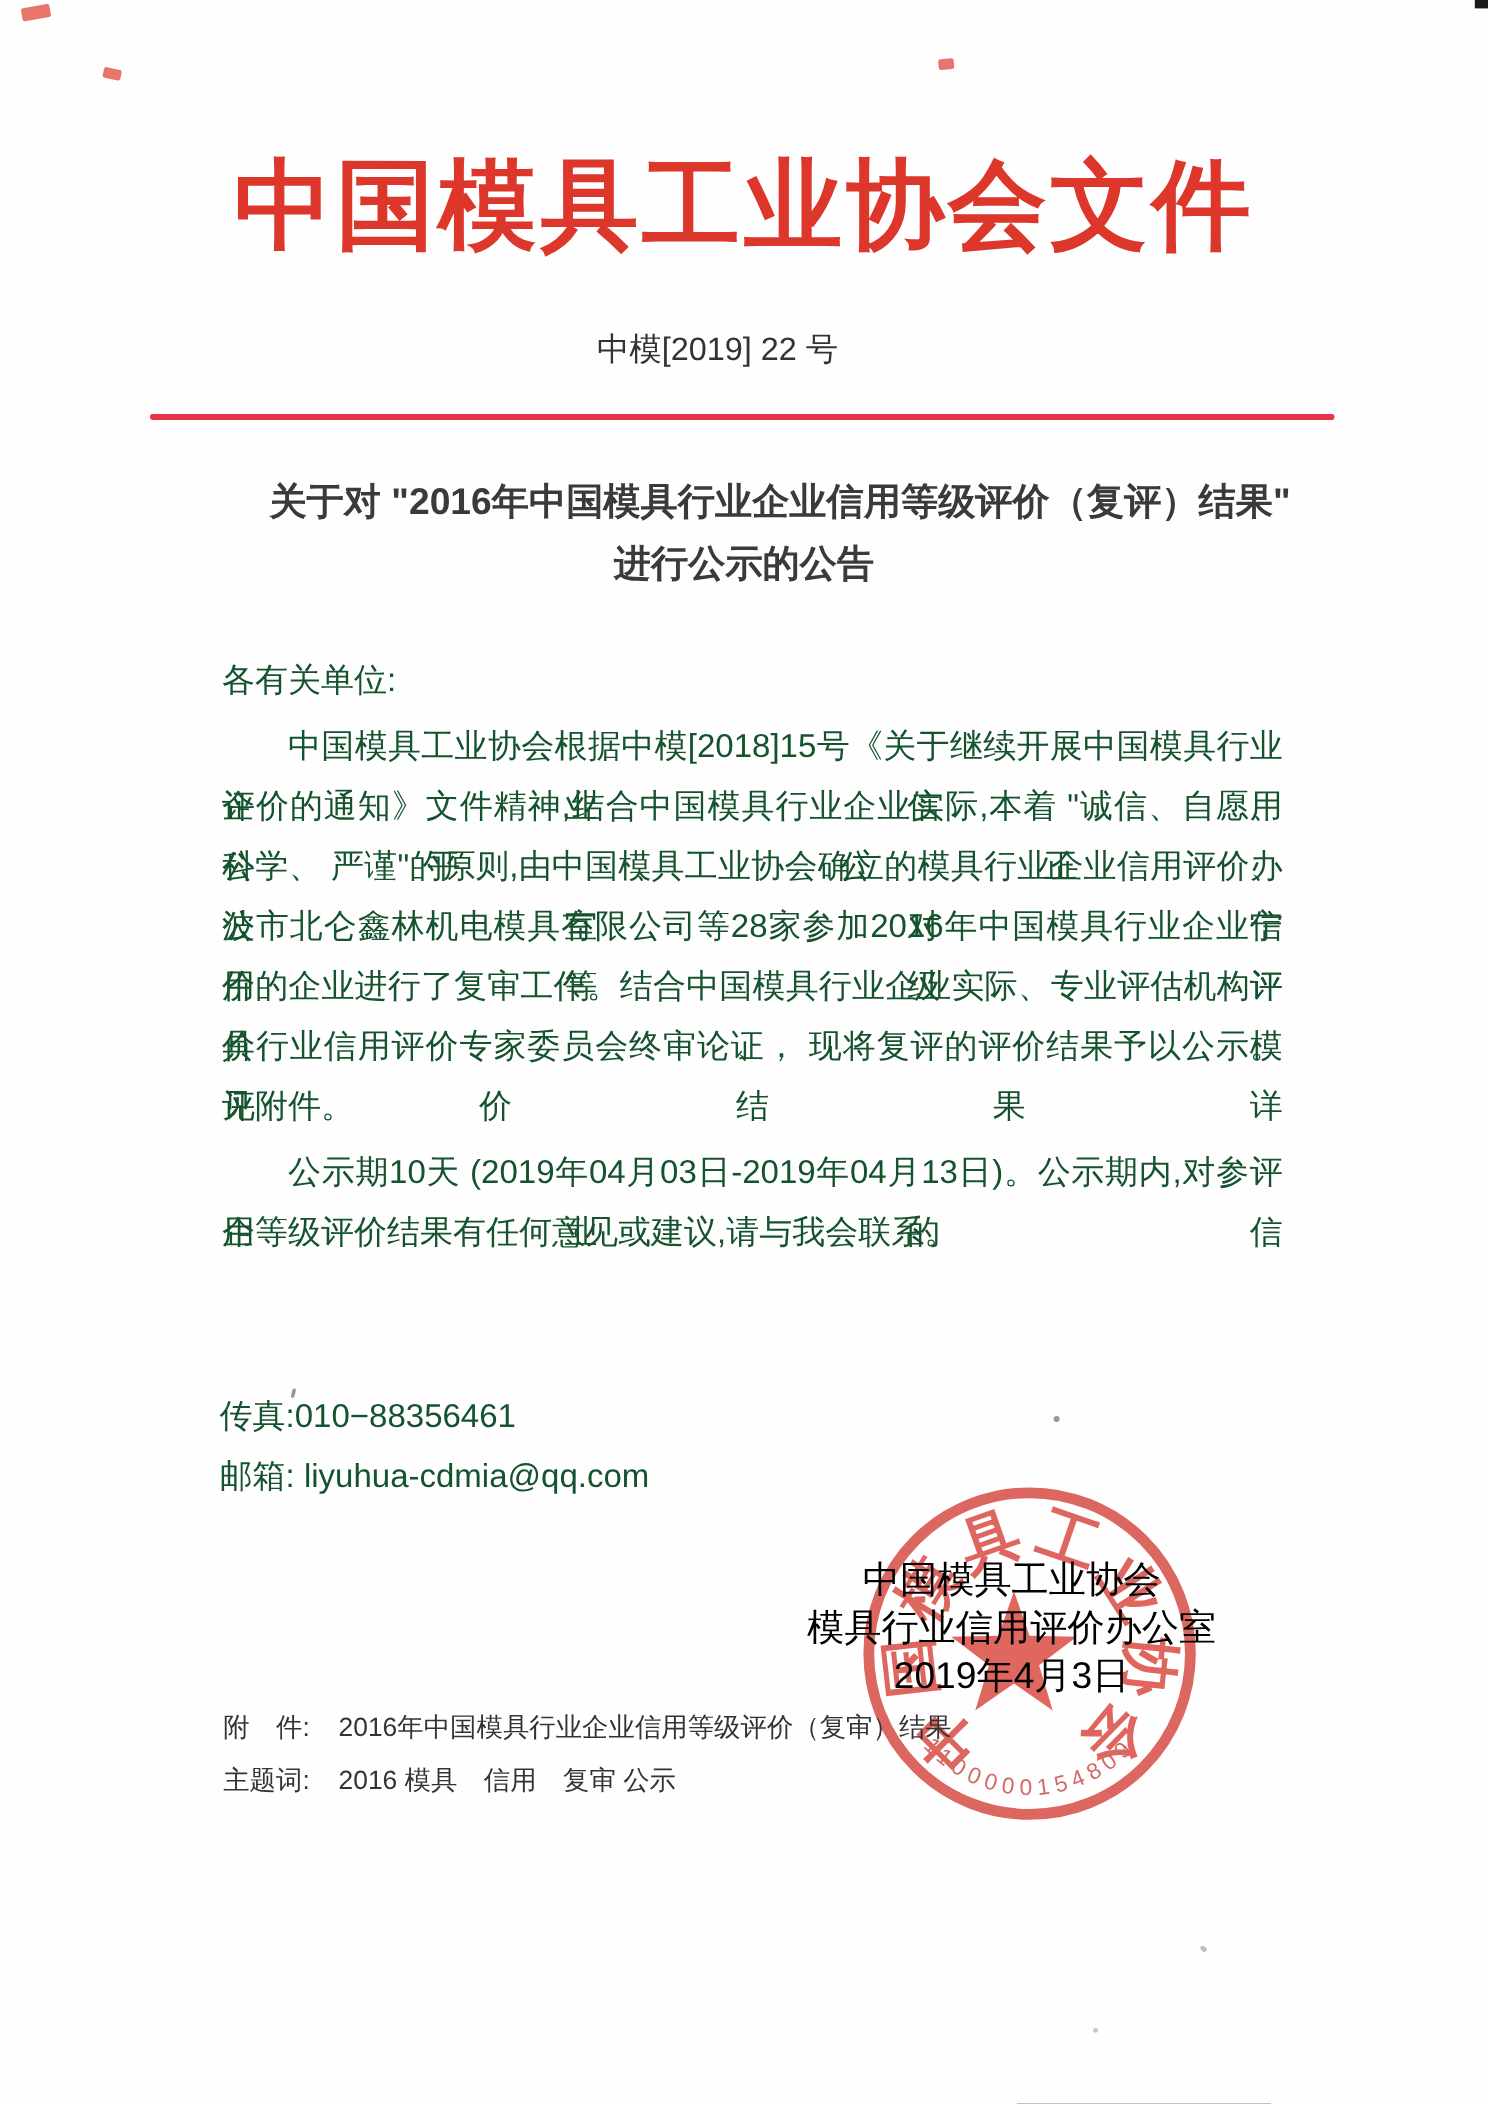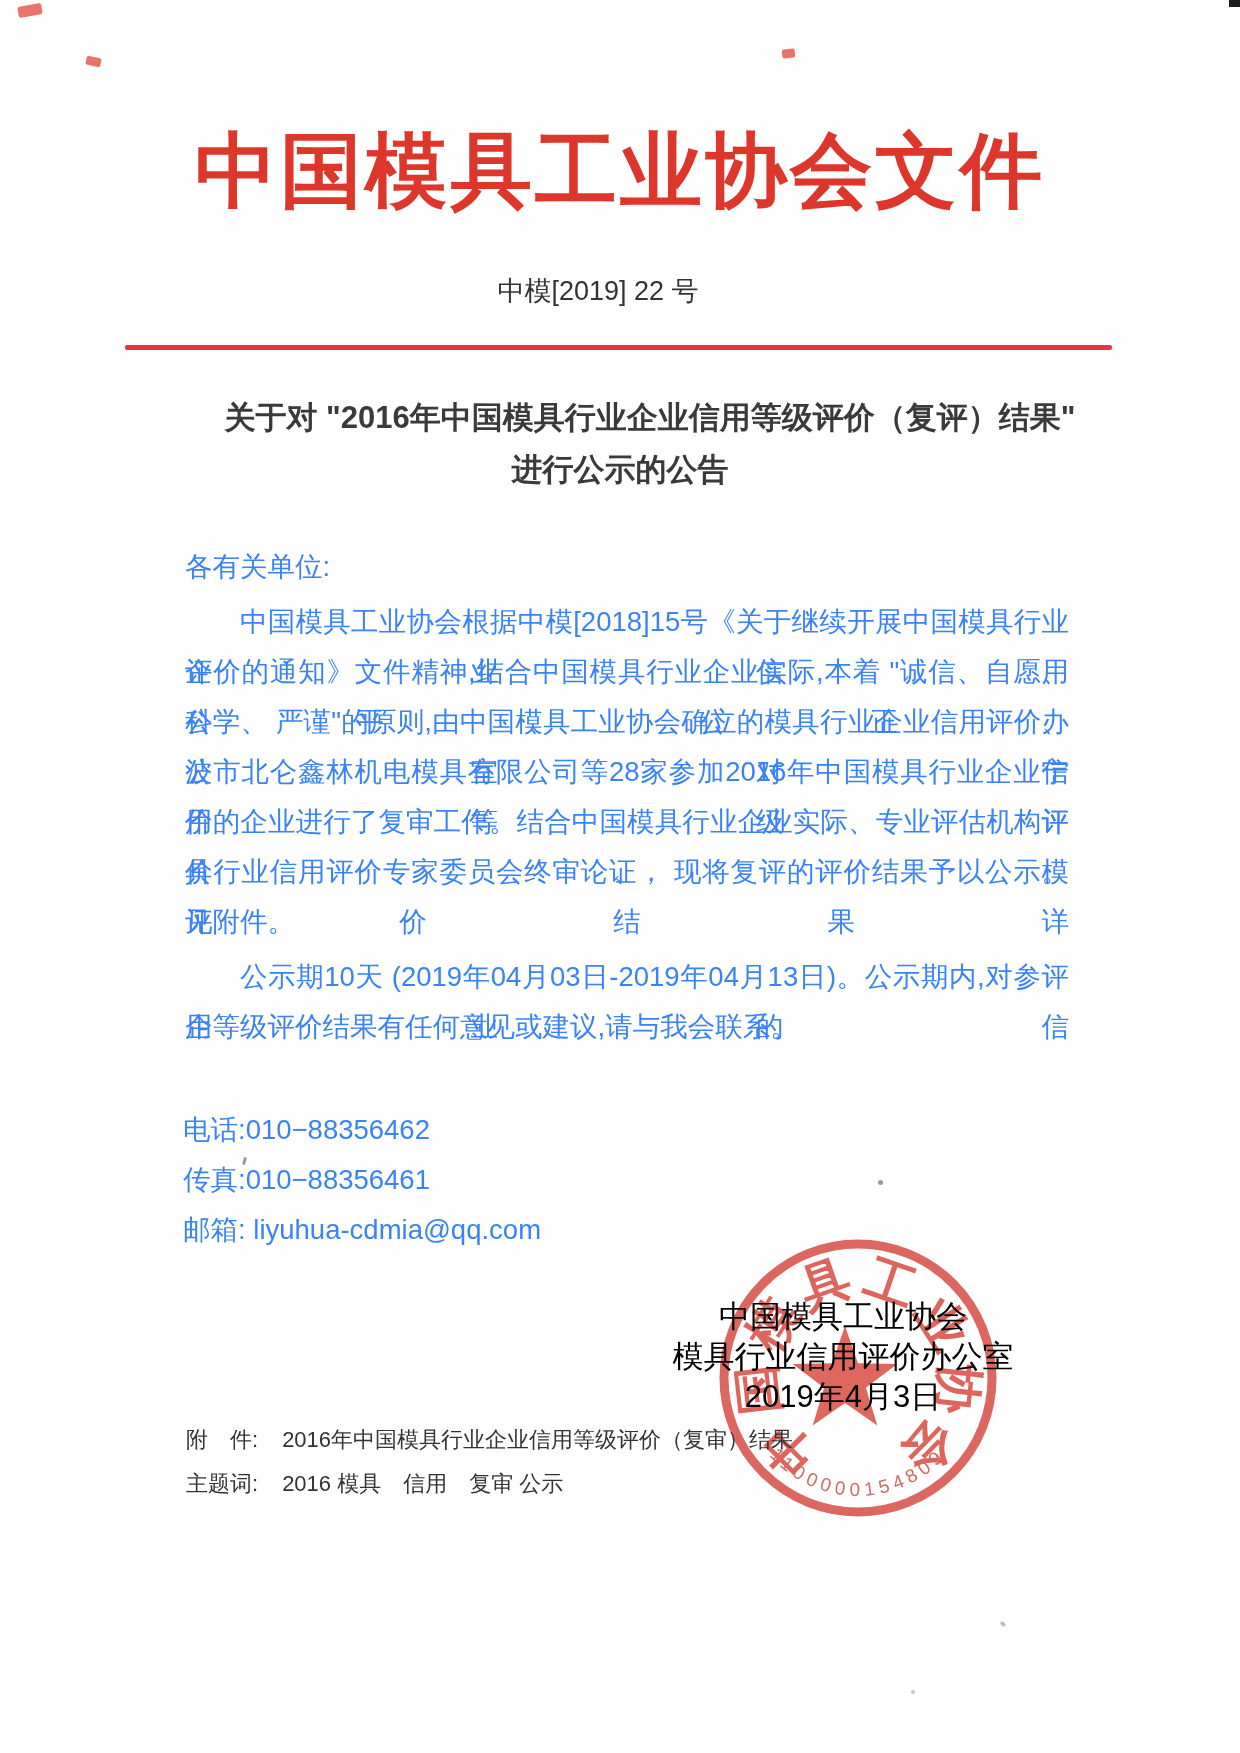--- a/index.html
+++ b/index.html
@@ -27,21 +27,21 @@
     background:#e83349;border-radius:2px;
   }
   
   .doc-title{
     left:0;width:1240px;text-align:center;
     font-size:31px;line-height:40px;font-weight:600;color:#3a3a3a;white-space:nowrap;
   }
   .t1{top:398px;transform:translateX(30px);}
   .t2{top:450px;}
   
-  .body-text{font-size:27.5px;color:#3b82f6;}
+  .body-text{font-size:27.5px;color:#14532d;}
   .salutation{top:542px;left:185px;line-height:50px;}
   .para{left:185px;width:884px;}
   .para .line{
     height:50px;line-height:50px;
     text-align:justify;text-align-last:justify;
   }
   .para .line.short{text-align:left;text-align-last:left;}
   .para .line.indent{text-indent:55px;}
   .p1{top:597px;}
   .p2{top:952px;}
@@ -90,21 +90,20 @@
     <div class="line">价的企业进行了复审工作。结合中国模具行业企业实际、专业评估机构评价、模</div>
     <div class="line">具行业信用评价专家委员会终审论证， 现将复评的评价结果予以公示。评价结果详</div>
     <div class="line short">见附件。</div>
   </div>
 
   <div class="abs body-text para p2">
     <div class="line indent">公示期10天 (2019年04月03日-2019年04月13日)。公示期内,对参评企业的信</div>
     <div class="line short">用等级评价结果有任何意见或建议,请与我会联系。</div>
   </div>
 
-  <div class="abs body-text contact-line c-phone">电话:010−88356462</div>
   <div class="abs body-text contact-line c-fax">传真:010−88356461</div>
   <div class="abs body-text contact-line c-email">邮箱: liyuhua-cdmia@qq.com</div>
 
   <svg class="abs seal-svg" width="330" height="330" viewBox="693 1213 330 330">
     <g opacity="0.82" fill="#d8443c">
       <circle cx="858" cy="1378" r="134" fill="none" stroke="#d5463f" stroke-width="9"></circle>
       <polygon fill="#d8463c" points="845,1326 857.9,1363.2 897.3,1364 865.9,1387.8 877.3,1425.5 845,1403 812.7,1425.5 824.1,1387.8 792.7,1364 832.1,1363.2"></polygon>
       <g font-family="'Liberation Serif','DejaVu Serif',serif" font-weight="bold" font-size="50" text-anchor="middle">
         <text x="787.3" y="1448.7" transform="rotate(-135 787.3 1448.7)" dominant-baseline="central">中</text>
         <text x="758.6" y="1389.3" transform="rotate(-96.5 758.6 1389.3)" dominant-baseline="central">国</text>

